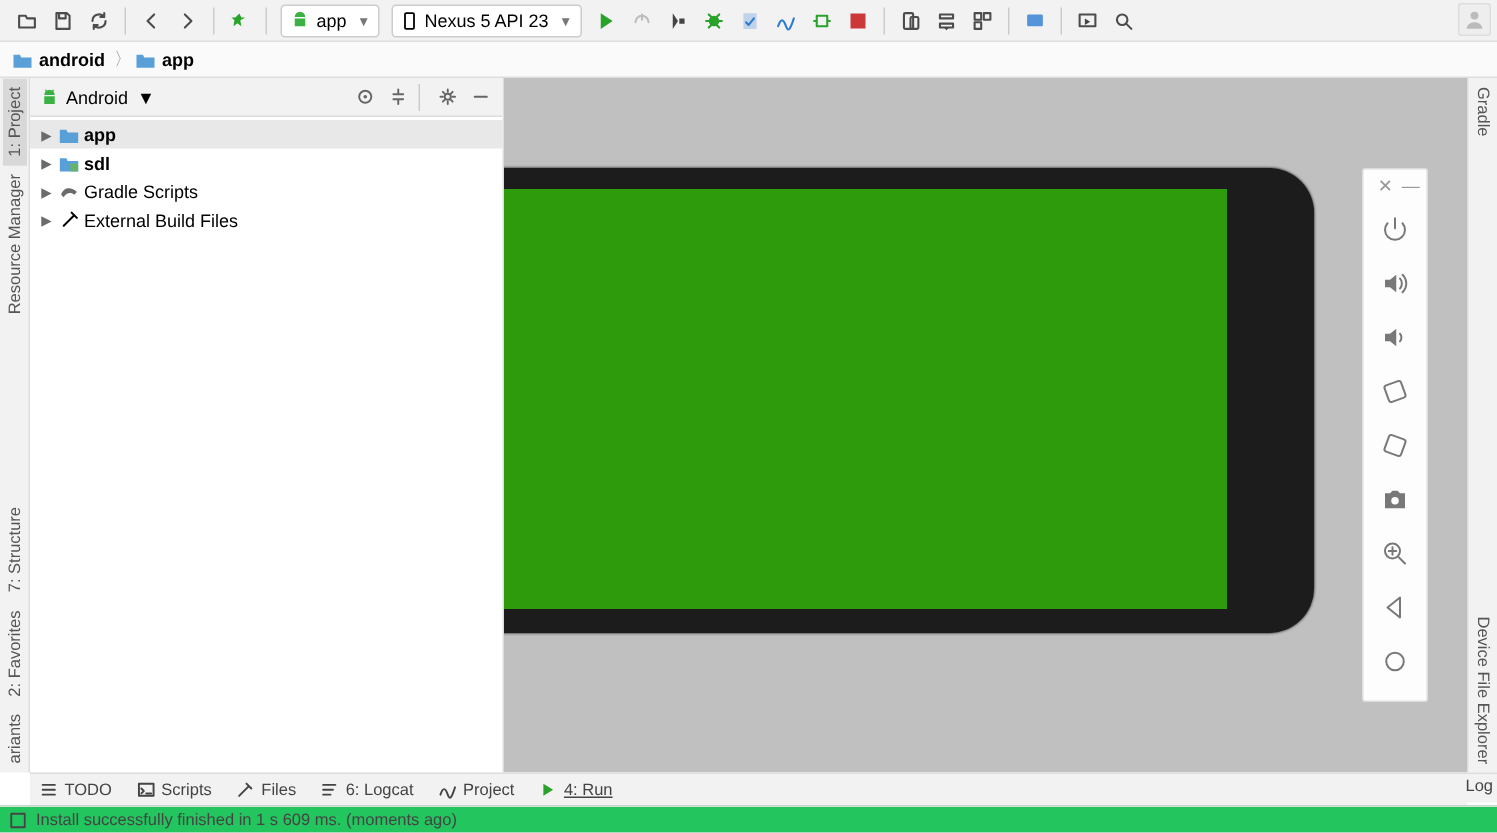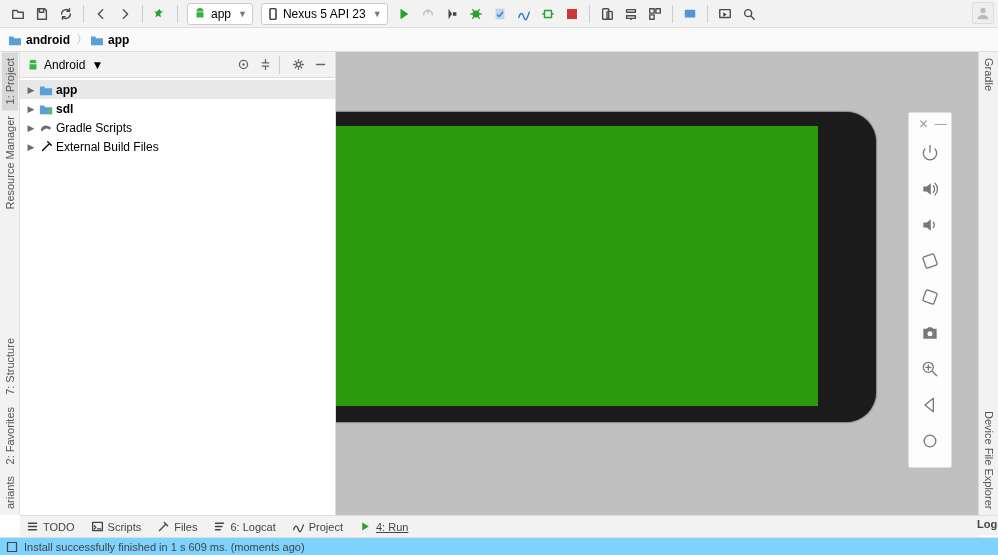--- a/index.html
+++ b/index.html
@@ -66,25 +66,25 @@
   .emu-top { display:flex; justify-content:flex-end; width:100%; padding:0 4px 4px;}
   .emu-top .eb{width:14px;height:14px;color:#999;margin-left:4px;display:flex;align-items:center;justify-content:center;cursor:pointer;}
   .emu-btn { width:40px; height:36px; display:flex;align-items:center;justify-content:center;color:#787878;cursor:pointer;}
   .emu-btn svg{width:20px;height:20px;fill:#787878;}
 
   
   .bottombar { position:absolute; left:20px; right:20px; bottom:18px; height:22px; background:#f2f2f2; border-top:1px solid #ddd; display:flex; align-items:center; padding:0 6px;}
   .bt-item { display:flex; align-items:center; margin-right:16px; font-size:11px; color:#444; cursor:pointer;}
   .bt-item svg{width:13px;height:13px;margin-right:4px;}
   .bottombar .spacer{flex:1;}
-  .log-txt { position:absolute; right:0; bottom:20px; width:20px; font-size:11px; padding-top:2px; color:#444; text-align:center; background:#f2f2f2;border-top:1px solid #ddd;height:20px; padding-left:2px;font-weight:bold;}
+  .log-txt { position:absolute; right:0; bottom:20px; width:20px; font-size:11px; padding-top:2px; color:#444; text-align:center; background:#f2f2f2;border-top:1px solid #ddd;height:20px; padding-left:2px;}
   .log-txt span{position:relative;left:-3px;}
 
   
-  .statusbar{position:absolute;left:0;right:0;bottom:0;height:18px;background:#7dd3fc;border-top:1px solid #ddd;display:flex;align-items:center;padding:0 6px;font-size:11px;color:#444;}
+  .statusbar{position:absolute;left:0;right:0;bottom:0;height:18px;background:#22c55e;border-top:1px solid #ddd;display:flex;align-items:center;padding:0 6px;font-size:11px;color:#444;}
   .statusbar svg{width:12px;height:12px;margin-right:6px;}
 
   
   .ic-stroke{fill:none;stroke:currentColor;stroke-width:1.6;stroke-linecap:round;stroke-linejoin:round;}
 </style>
 </head>
 <body>
 
 <div class="toolbar">
   <div class="tool-btn">

